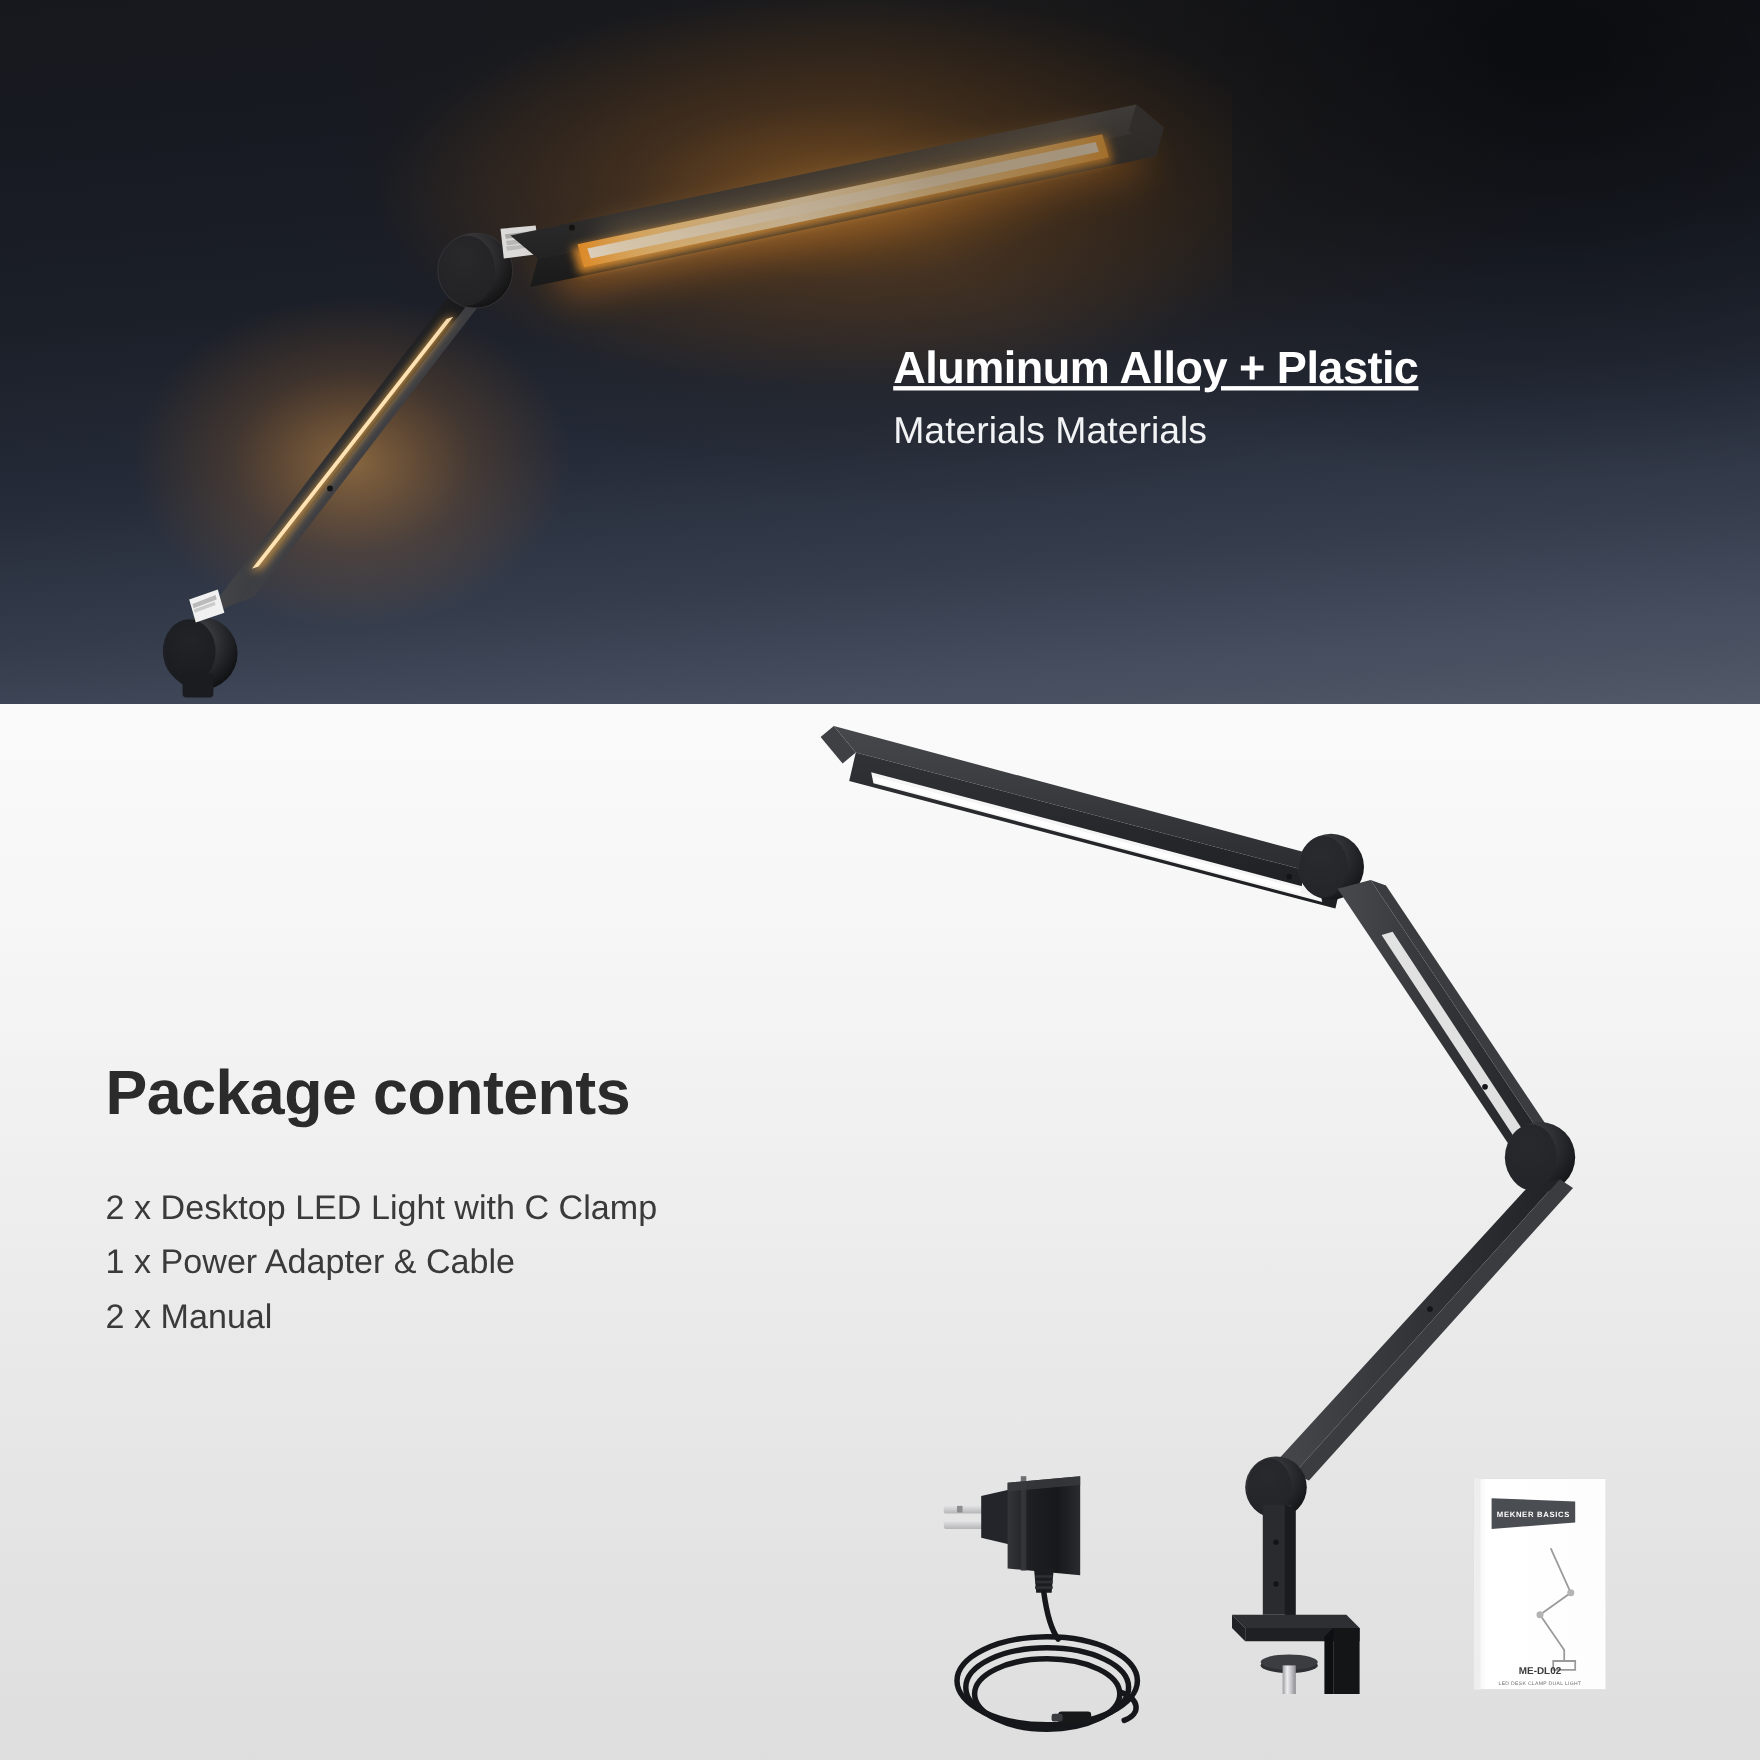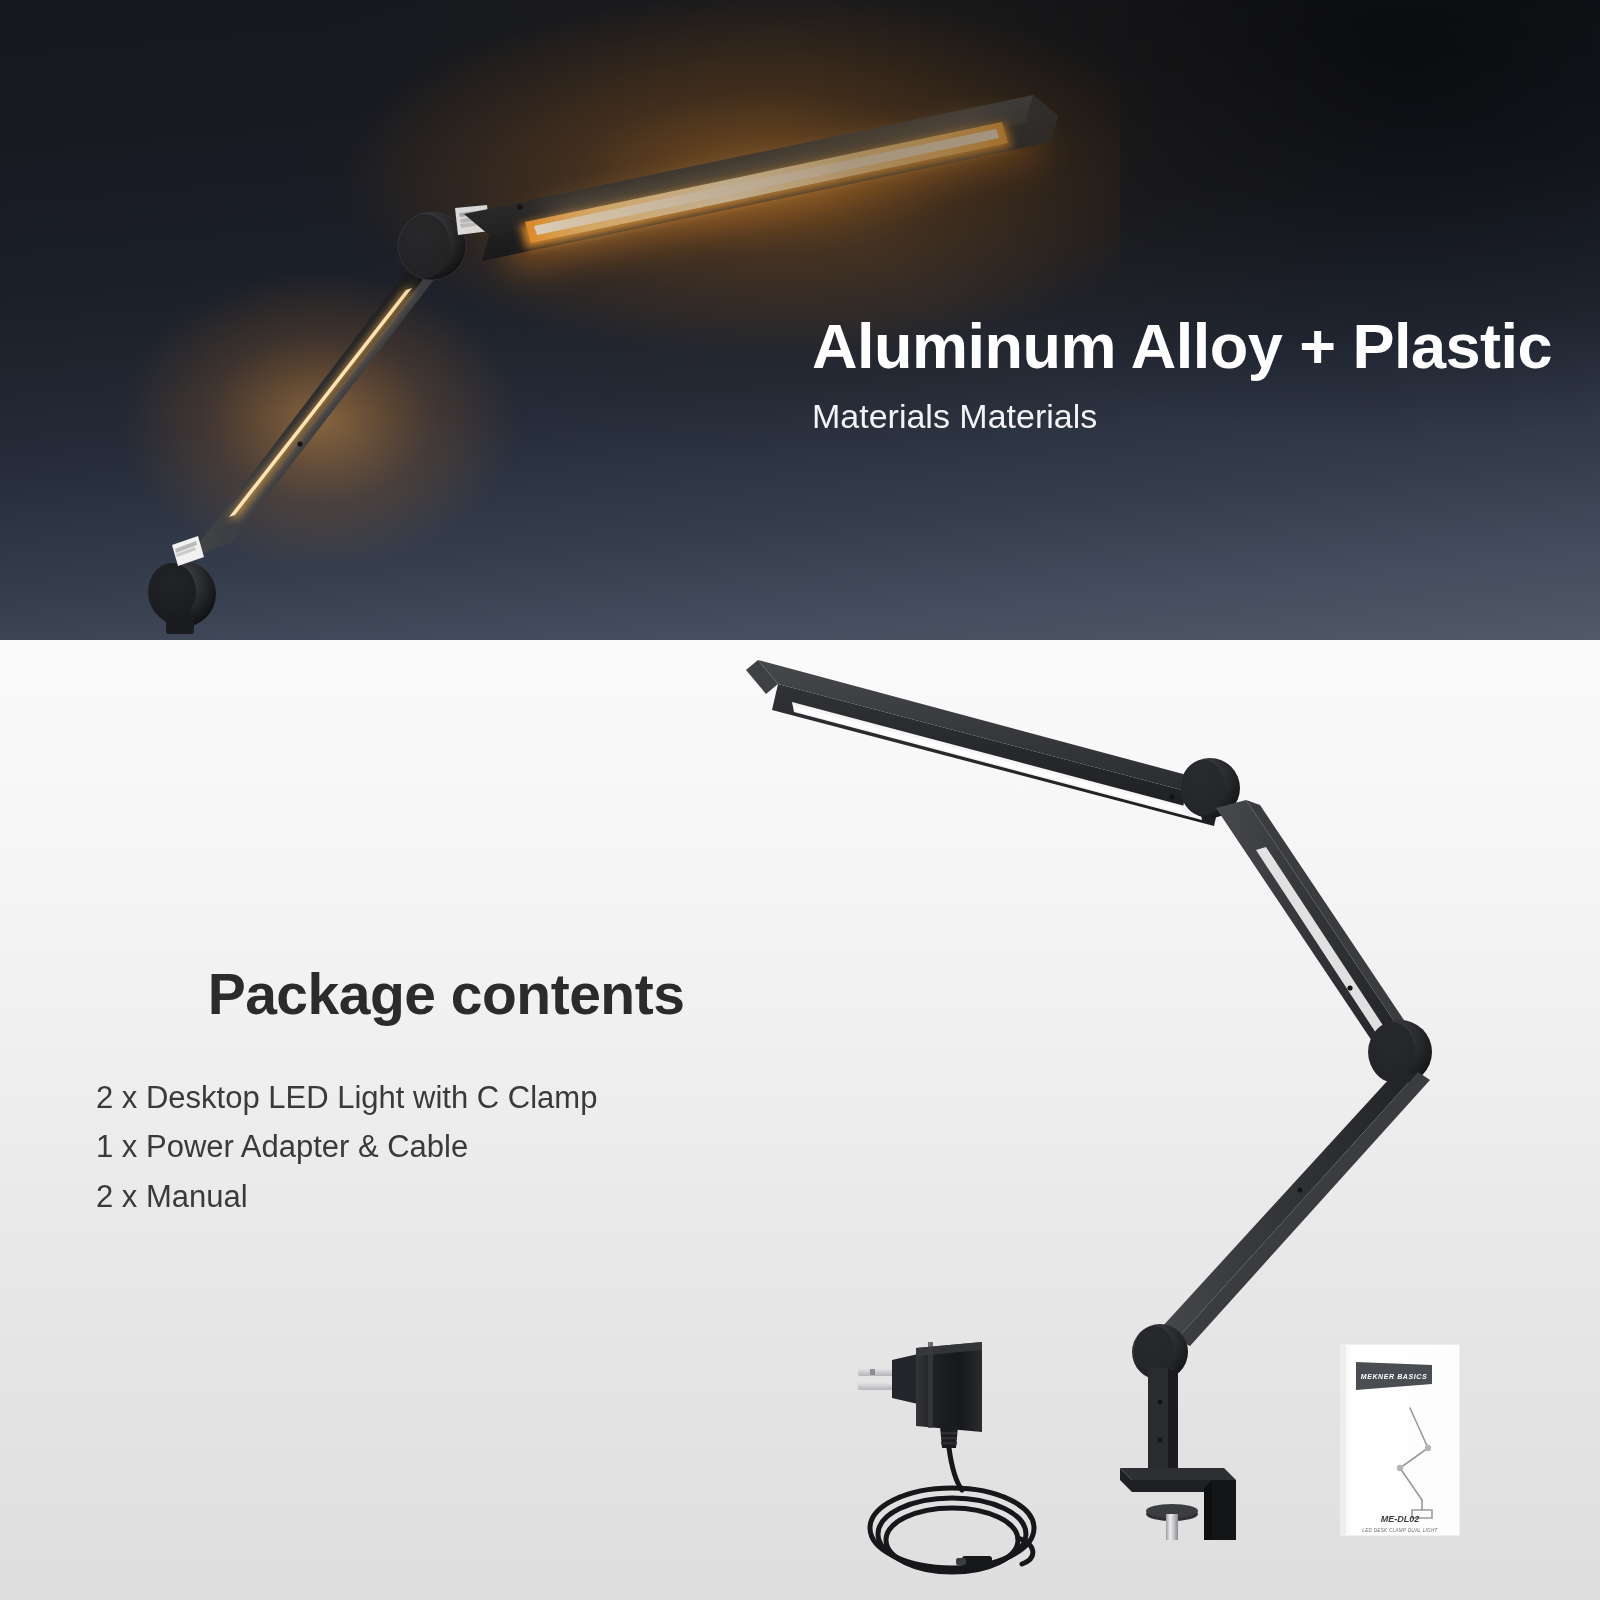--- a/index.html
+++ b/index.html
@@ -51,26 +51,27 @@
   }
 
   .hero-text {
     position: absolute;
     left: 812px;
     top: 312px;
     width: 740px;
   }
   .hero-title {
     margin: 0;
-    font-size: 63px;
+    font-size: 41px;
     font-weight: 700;
     letter-spacing: -0.5px;
     color: #ffffff;
     line-height: 1.08;
     white-space: nowrap;
+    text-decoration: underline;
   }
   .hero-sub {
     margin: 18px 0 0 0;
     font-size: 34px;
     font-weight: 400;
     color: #f2f3f5;
     line-height: 1.1;
   }
 
   
@@ -95,40 +96,38 @@
     top: 325px;
     width: 700px;
   }
   .pkg-title {
     margin: 0;
     font-size: 57px;
     font-weight: 700;
     color: #2b2b2b;
     letter-spacing: -0.5px;
     line-height: 1.05;
-    text-align: center;
   }
   .pkg-list {
     margin: 48px 0 0 0;
     padding: 0;
     list-style: none;
   }
   .pkg-list li {
     font-size: 31px;
     font-weight: 400;
     color: #3a3a3a;
     line-height: 1.6;
     white-space: nowrap;
   }
 
   
   .art {
     position: absolute;
     pointer-events: none;
-    font-style: italic;
   }
   .art svg { display: block; }
 </style>
 </head>
 <body>
 
 <div id="page">
 
   <section id="panel-top">
 

